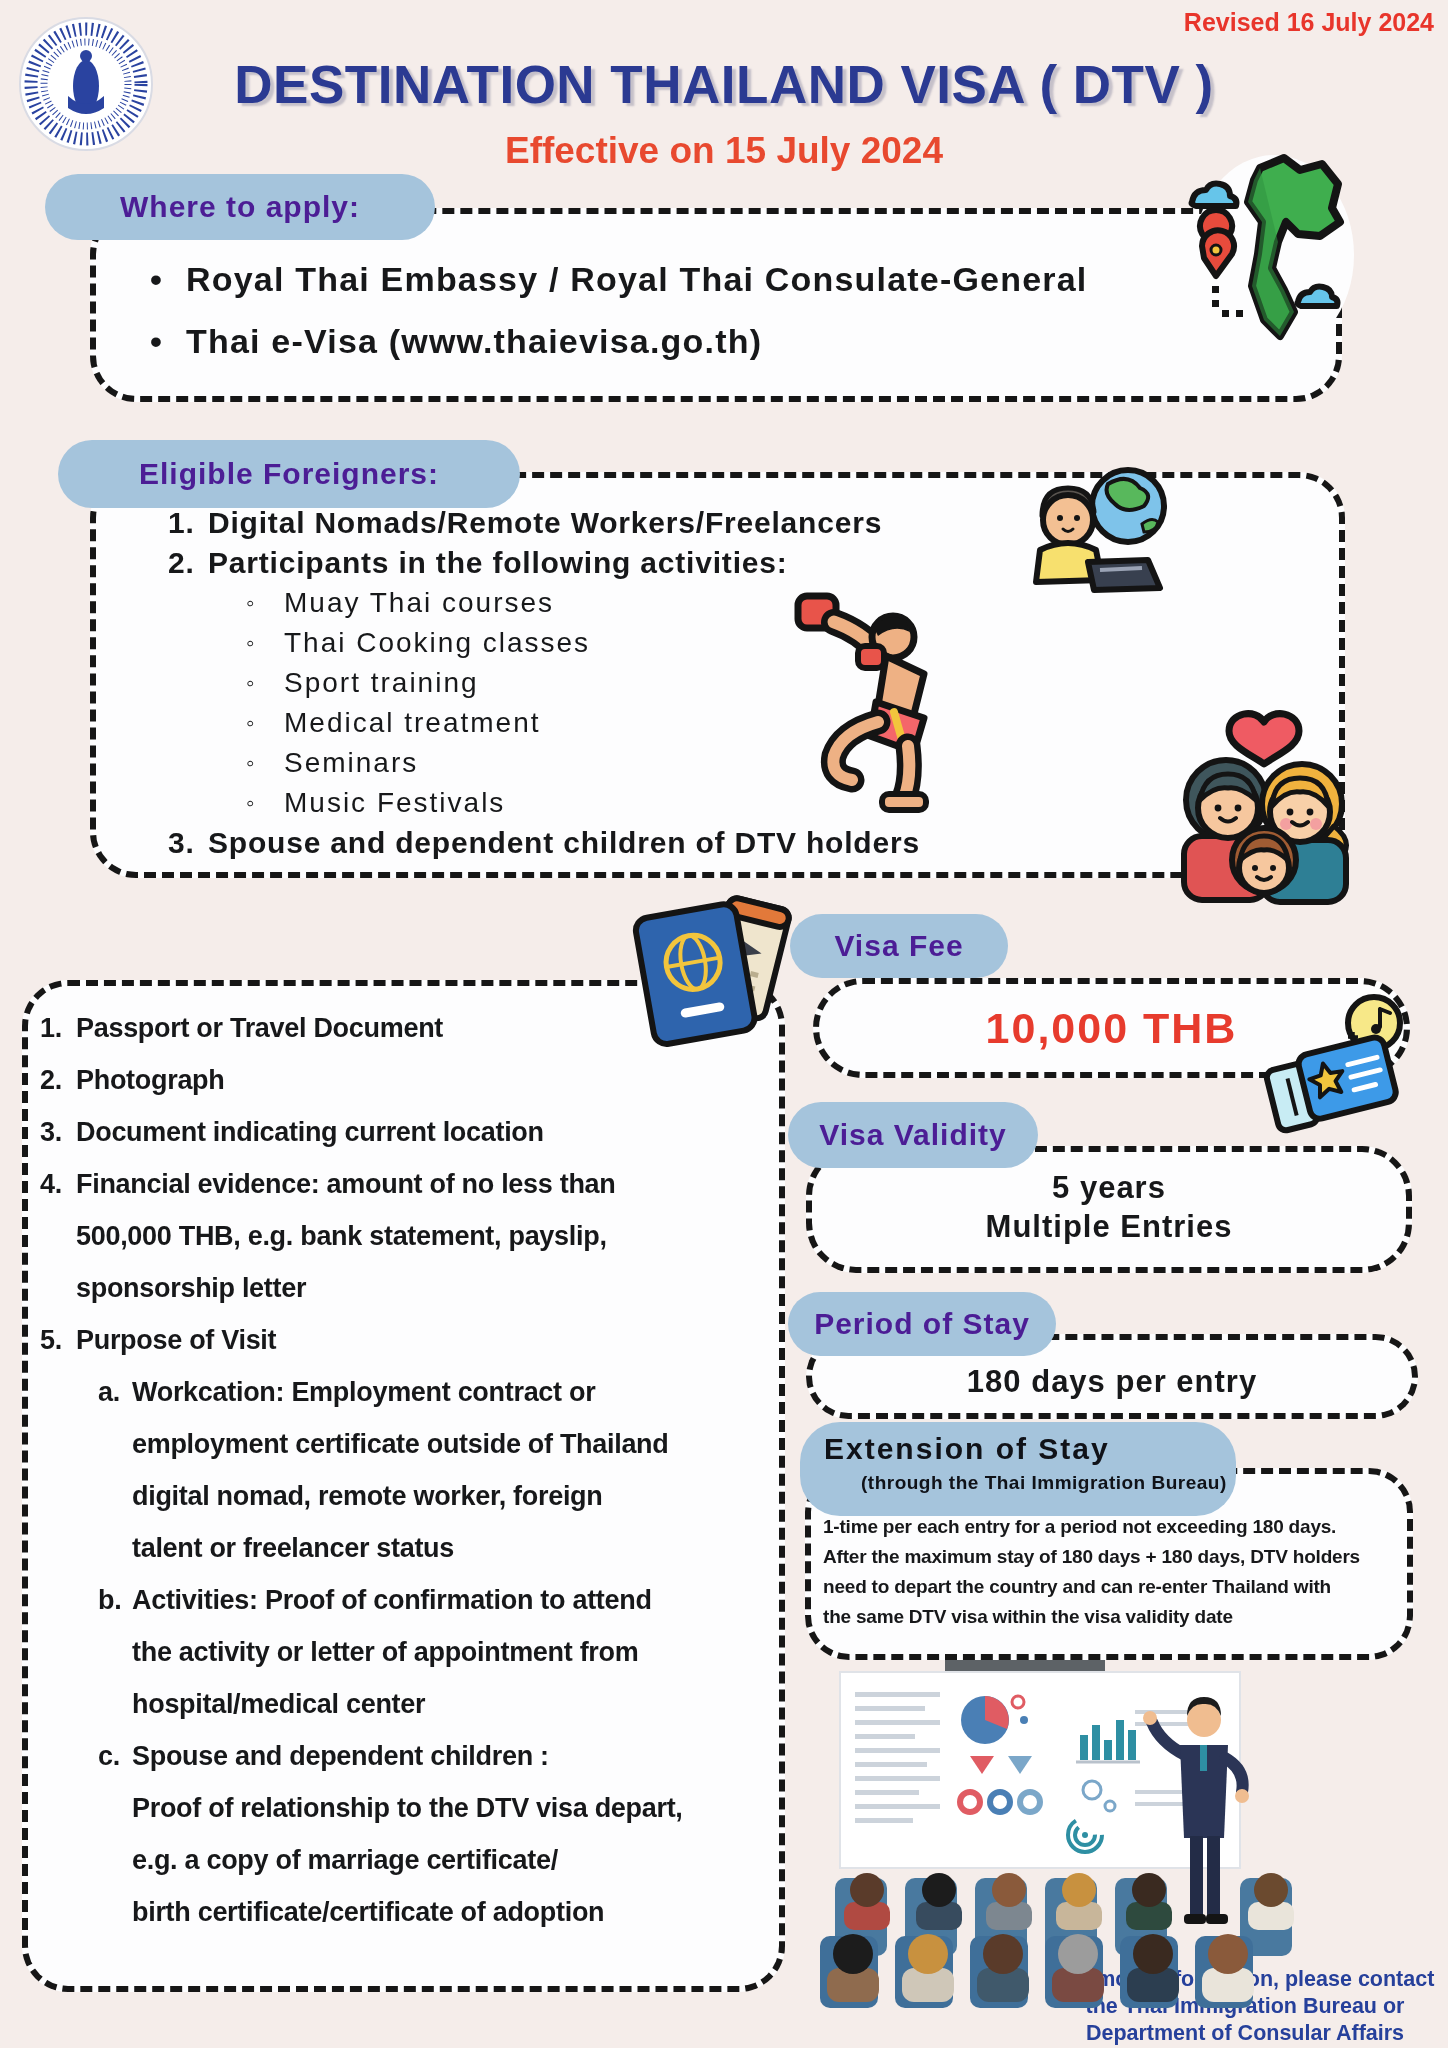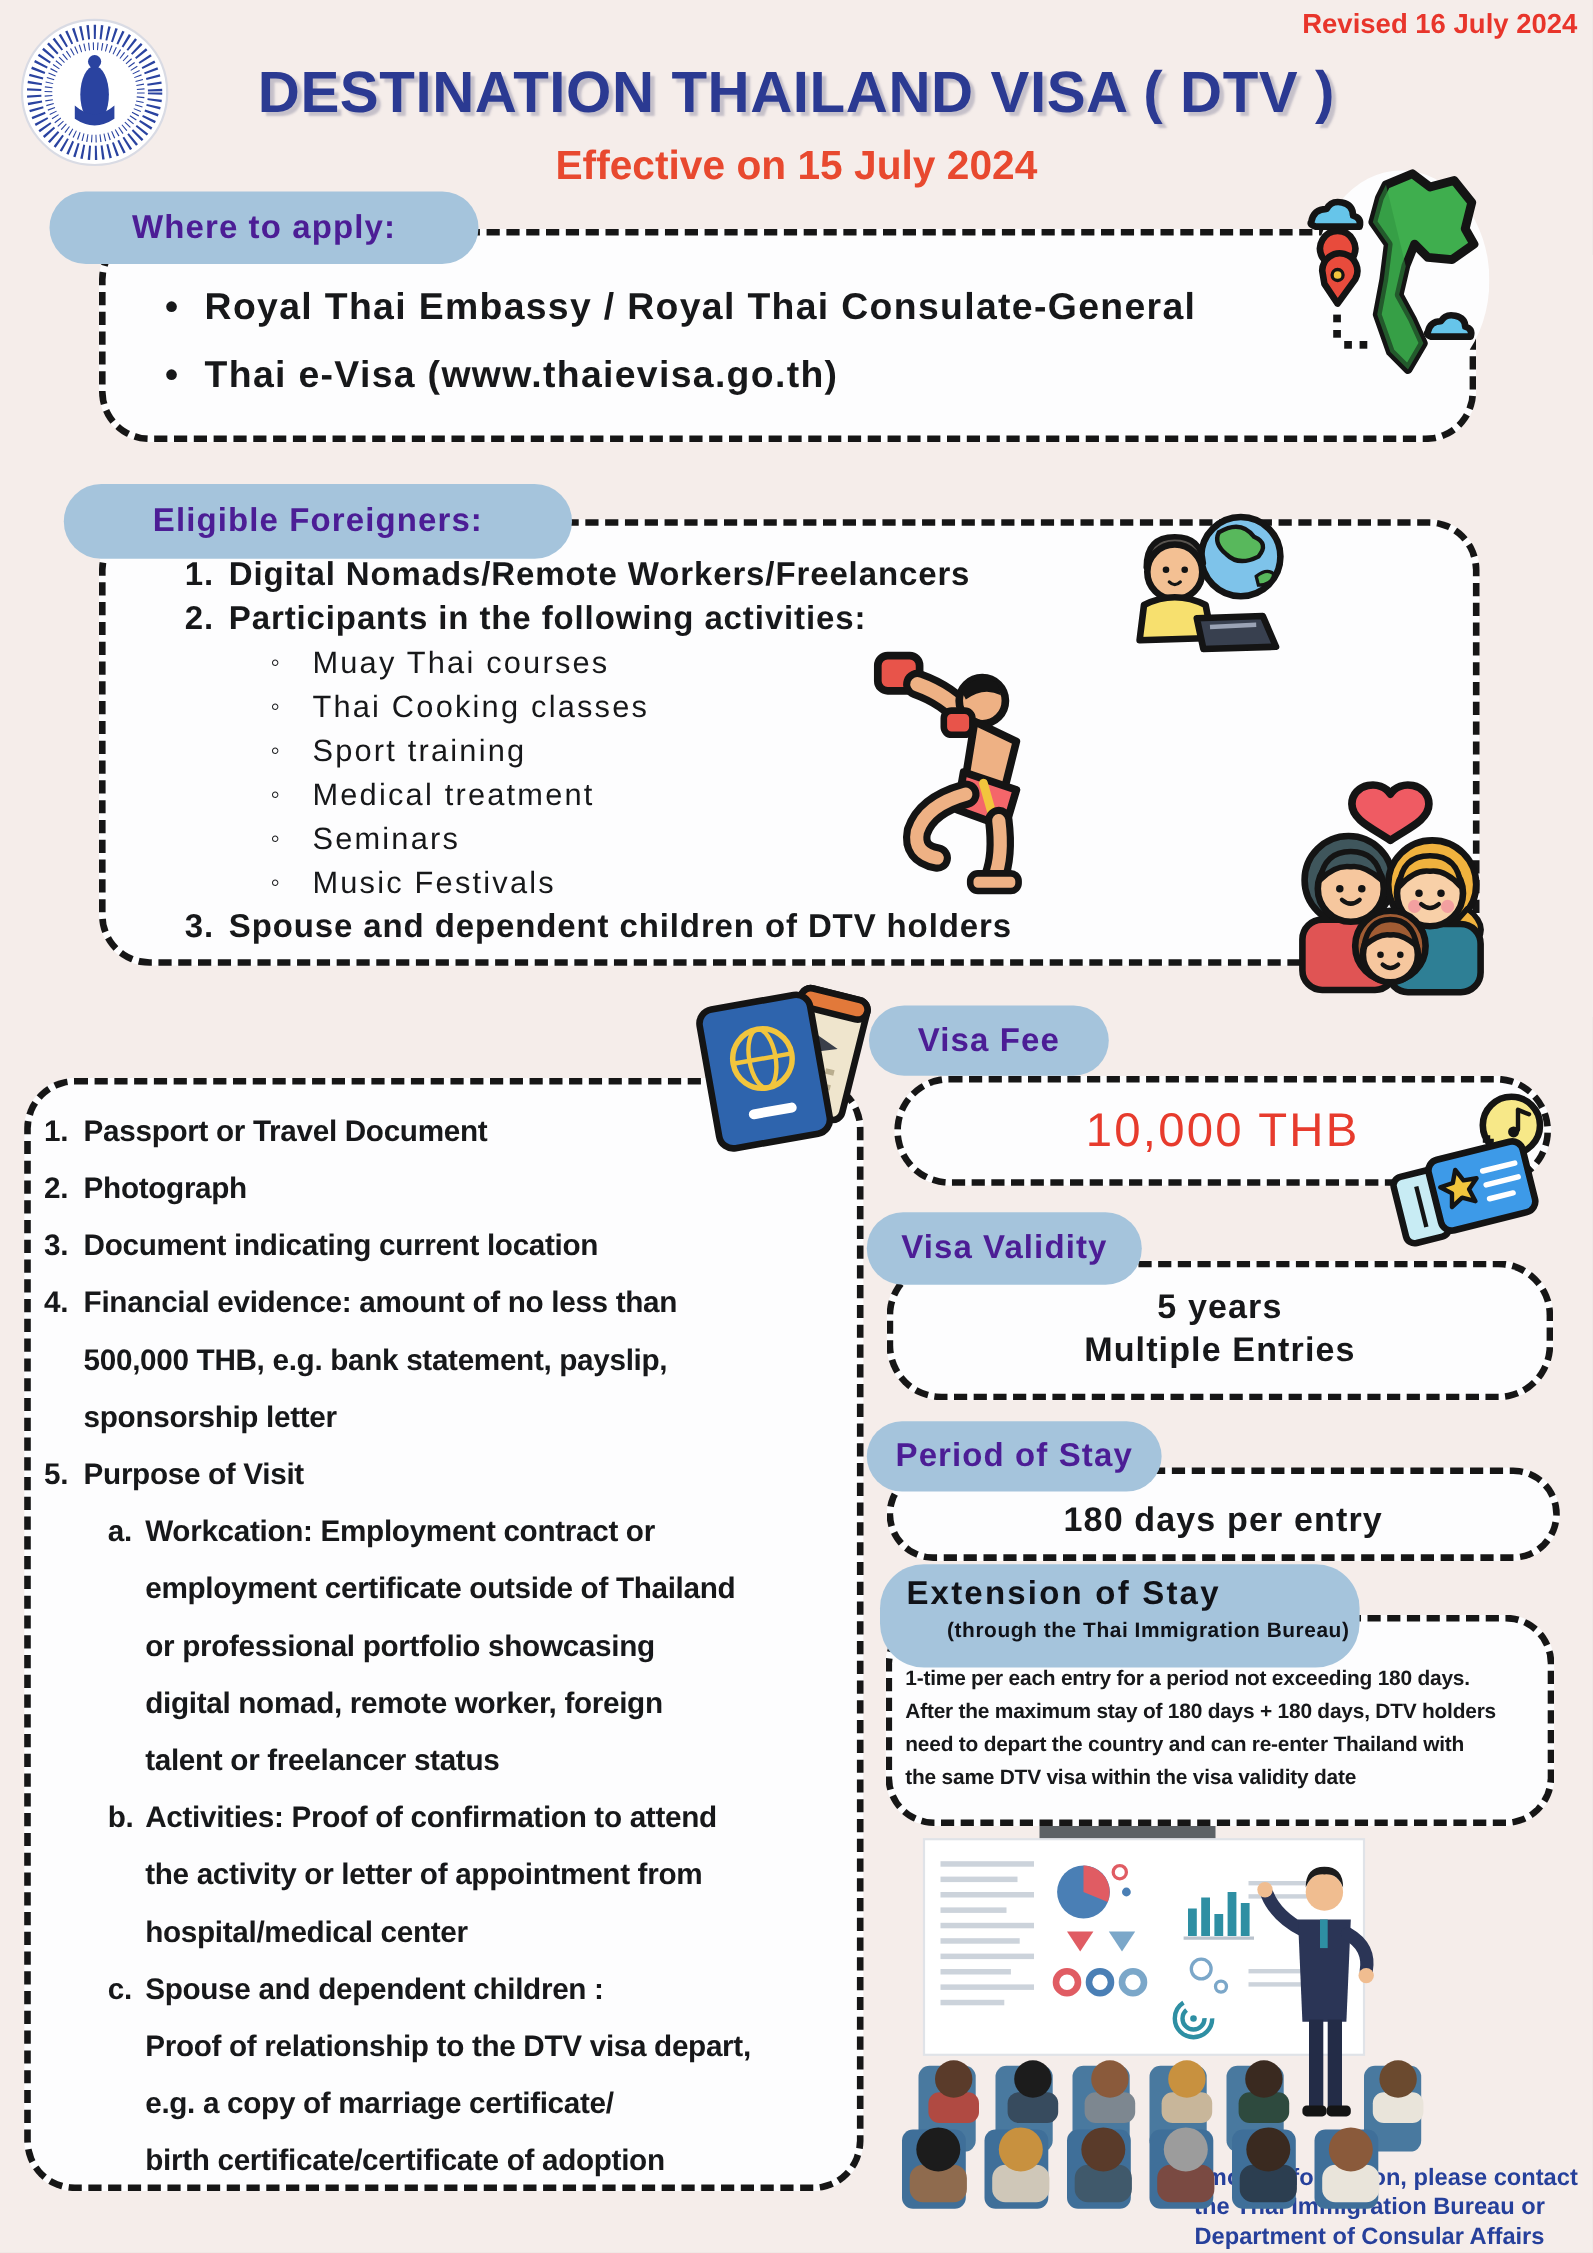--- a/index.html
+++ b/index.html
@@ -27,21 +27,21 @@
   .el-row.sub .m{width:38px;font-size:24px;}
   
   .rd-list{position:absolute;left:40px;top:1002px;width:740px;z-index:4;}
   .rd-row{display:flex;align-items:center;height:52px;font-size:27px;font-weight:800;letter-spacing:-.3px;white-space:nowrap;}
   .rd-row .m{width:36px;flex:none;}
   .rd-row.l0c{padding-left:36px;}
   .rd-row.l1{padding-left:58px;}  .rd-row.l1 .m{width:34px;}
   .rd-row.l1c{padding-left:92px;}
   
   .fee-amount{position:absolute;left:813px;top:978px;width:597px;height:100px;display:flex;align-items:center;justify-content:center;
-              font-size:43px;font-weight:400;letter-spacing:2px;color:#e73b2d;z-index:4;}
+              font-size:43px;font-weight:700;letter-spacing:2px;color:#e73b2d;z-index:4;}
   .val-lines{position:absolute;left:806px;top:1168px;width:606px;text-align:center;z-index:4;
              font-size:31px;font-weight:800;letter-spacing:1px;line-height:39px;}
   .per-value{position:absolute;left:806px;top:1334px;width:612px;height:95px;display:flex;align-items:center;justify-content:center;
              font-size:31px;font-weight:800;letter-spacing:1px;z-index:4;}
   .ext-pill{position:absolute;left:800px;top:1422px;width:436px;height:94px;background:#a5c4dc;border-radius:40px;
             z-index:6;padding:10px 0 0 24px;box-sizing:border-box;}
   .ext-pill .l1{font-size:30px;font-weight:700;letter-spacing:2px;color:#101218;}
   .ext-pill .l2{font-size:19px;font-weight:800;letter-spacing:.5px;color:#101218;margin-top:6px;margin-left:37px;}
   .ext-text{position:absolute;left:823px;top:1512px;width:582px;z-index:4;font-size:19px;font-weight:700;
             letter-spacing:-.2px;line-height:30px;}
@@ -253,23 +253,20 @@
     <div class="rd-row l0">
         <span class="m">5.</span>
         <span>Purpose of Visit</span>
       </div>
     <div class="rd-row l1">
         <span class="m">a.</span>
         <span>Workcation: Employment contract or</span>
       </div>
     <div class="rd-row l1c">
         <span>employment certificate outside of Thailand</span>
-      </div>
-    <div class="rd-row l1c">
-        <span>or professional portfolio showcasing</span>
       </div>
     <div class="rd-row l1c">
         <span>digital nomad, remote worker, foreign</span>
       </div>
     <div class="rd-row l1c">
         <span>talent or freelancer status</span>
       </div>
     <div class="rd-row l1">
         <span class="m">b.</span>
         <span>Activities: Proof of confirmation to attend</span>

